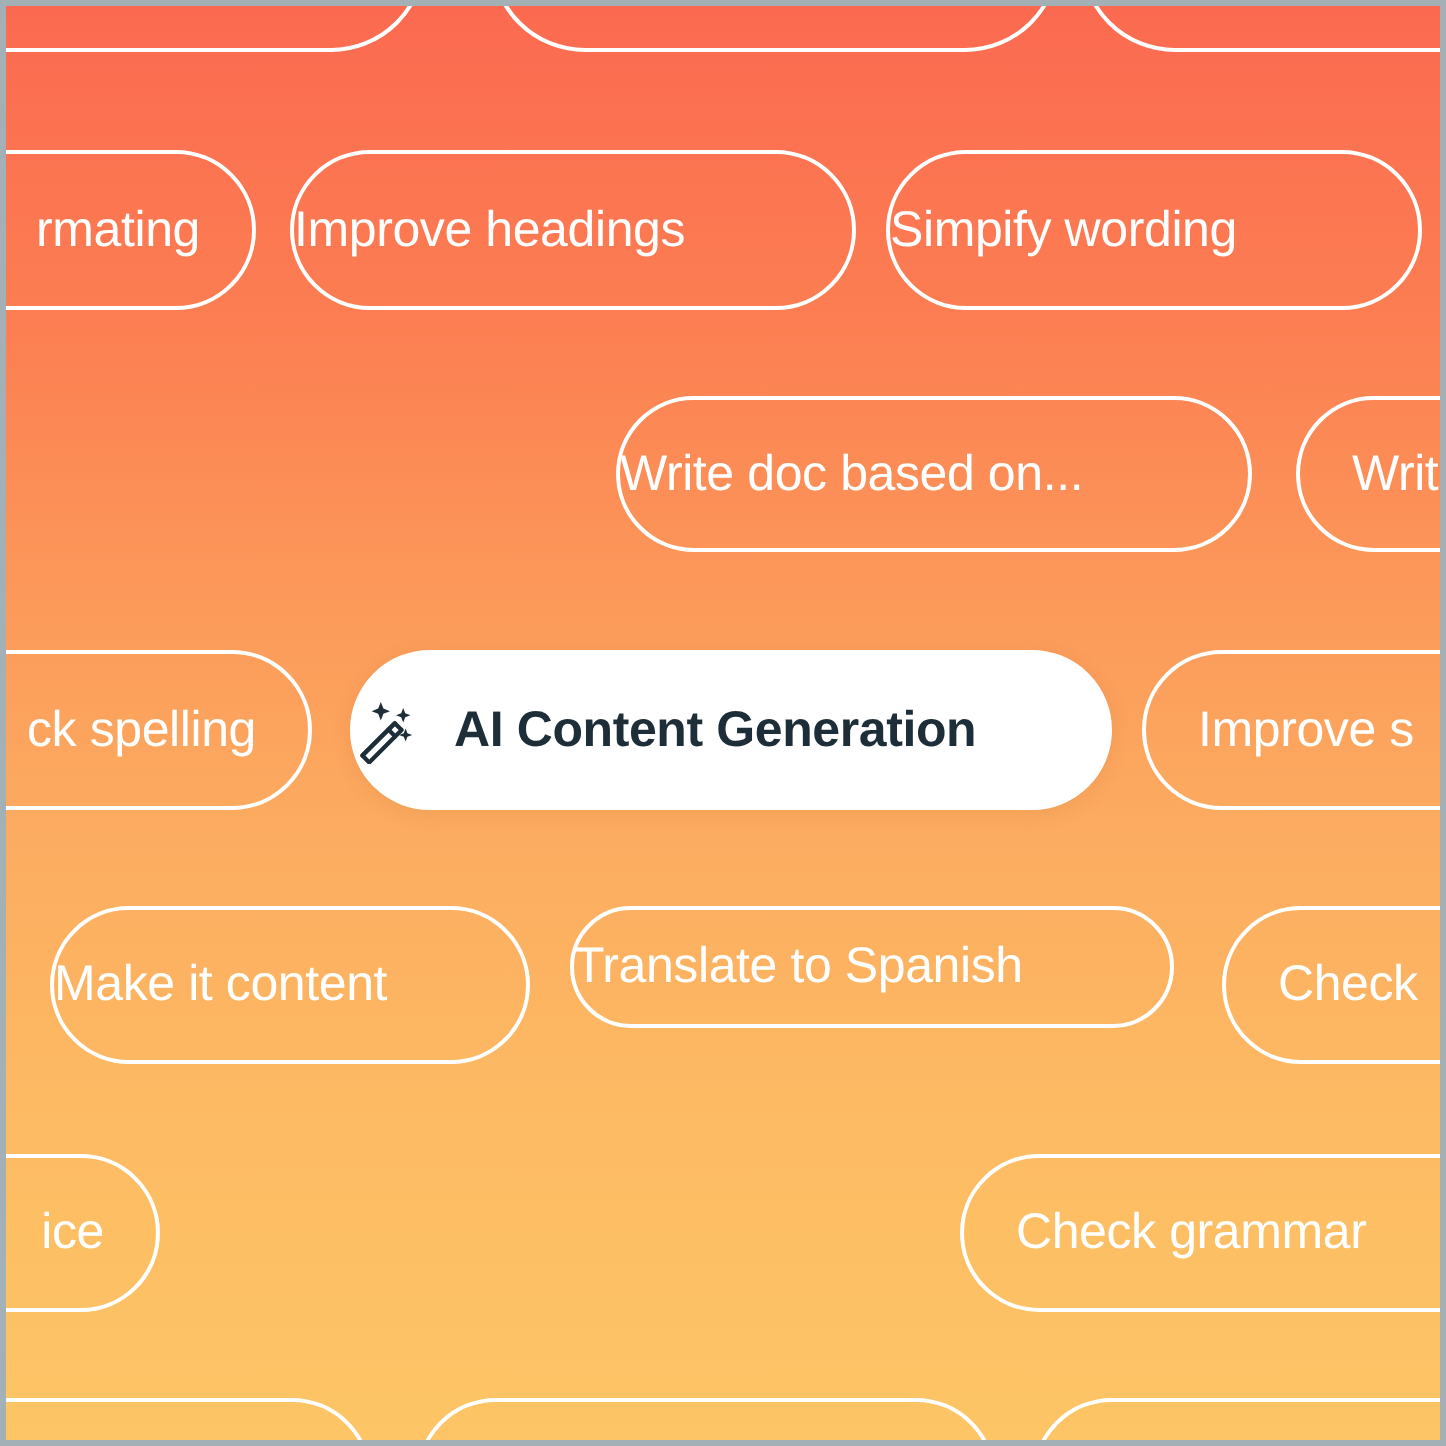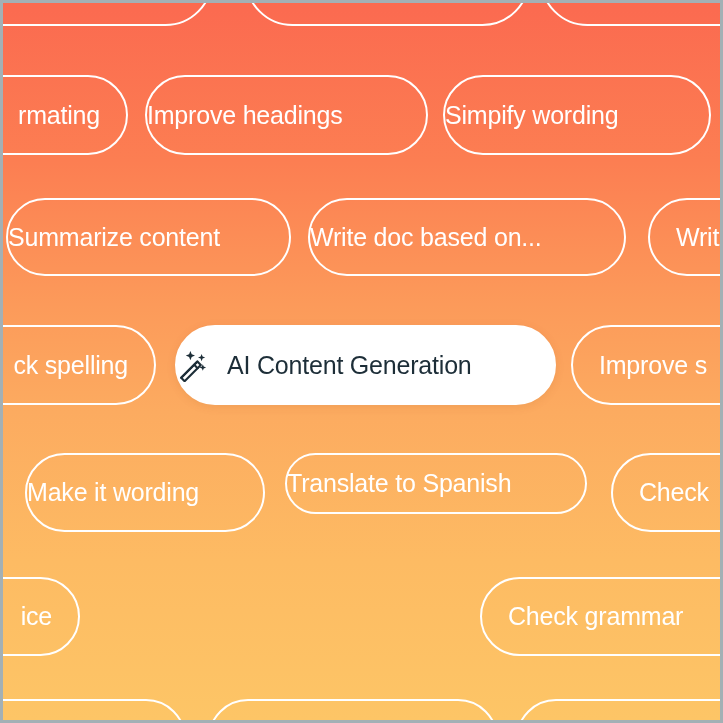--- a/index.html
+++ b/index.html
@@ -47,21 +47,21 @@
     display: block;
     white-space: nowrap;
   }
 
   
   .pill.selected {
     background: #ffffff;
     border-color: #ffffff;
     color: #1d2e38;
     gap: 16px;
-    font-weight: 400;
+    font-weight: 700;
     box-shadow: 0 2px 10px rgba(140, 70, 20, 0.10);
   }
 
   .wand-icon {
     width: 34px;
     height: 34px;
     flex: 0 0 34px;
     display: block;
   }
 
@@ -87,23 +87,20 @@
   <div class="pill clip-left" style="left:-160px; top:72px; width:285px; height:80px;">
     <span class="pill-label">rmating</span>
   </div>
   <div class="pill" style="left:142px; top:72px; width:283px; height:80px;">
     <span class="pill-label">Improve headings</span>
   </div>
   <div class="pill" style="left:440px; top:72px; width:268px; height:80px;">
     <span class="pill-label">Simpify wording</span>
   </div>
 
-  <div class="pill" style="left:3px; top:195px; width:285px; height:78px;">
-    <span class="pill-label">Summarize content</span>
-  </div>
   <div class="pill" style="left:305px; top:195px; width:318px; height:78px;">
     <span class="pill-label">Write doc based on...</span>
   </div>
   <div class="pill clip-right" style="left:645px; top:195px; width:280px; height:78px;">
     <span class="pill-label">Writ</span>
   </div>
 
   <div class="pill clip-left" style="left:-140px; top:322px; width:293px; height:80px;">
     <span class="pill-label">ck spelling</span>
   </div>
@@ -124,21 +121,21 @@
       </svg>
     </span>
     <span class="pill-label">AI Content Generation</span>
   </div>
 
   <div class="pill clip-right" style="left:568px; top:322px; width:290px; height:80px;">
     <span class="pill-label">Improve s</span>
   </div>
 
   <div class="pill" style="left:22px; top:450px; width:240px; height:79px;">
-    <span class="pill-label">Make it wording</span>
+    <span class="pill-label">Make it content</span>
   </div>
   <div class="pill" style="left:282px; top:450px; width:302px; height:61px;">
     <span class="pill-label">Translate to Spanish</span>
   </div>
   <div class="pill clip-right" style="left:608px; top:450px; width:265px; height:79px;">
     <span class="pill-label">Check</span>
   </div>
 
   <div class="pill clip-left" style="left:-205px; top:574px; width:282px; height:79px;">
     <span class="pill-label">ice</span>

